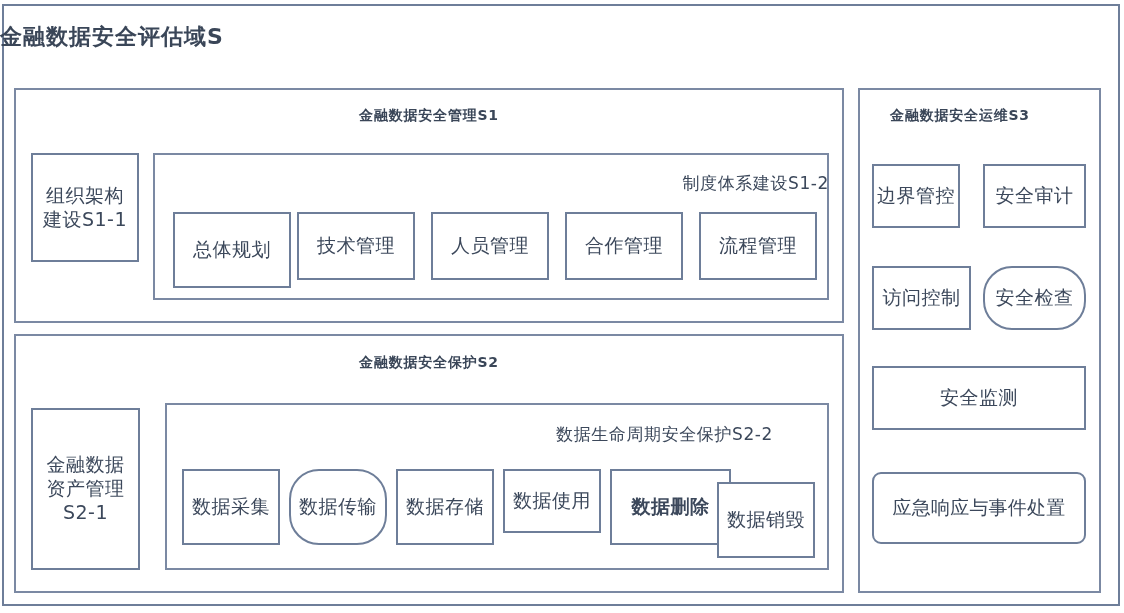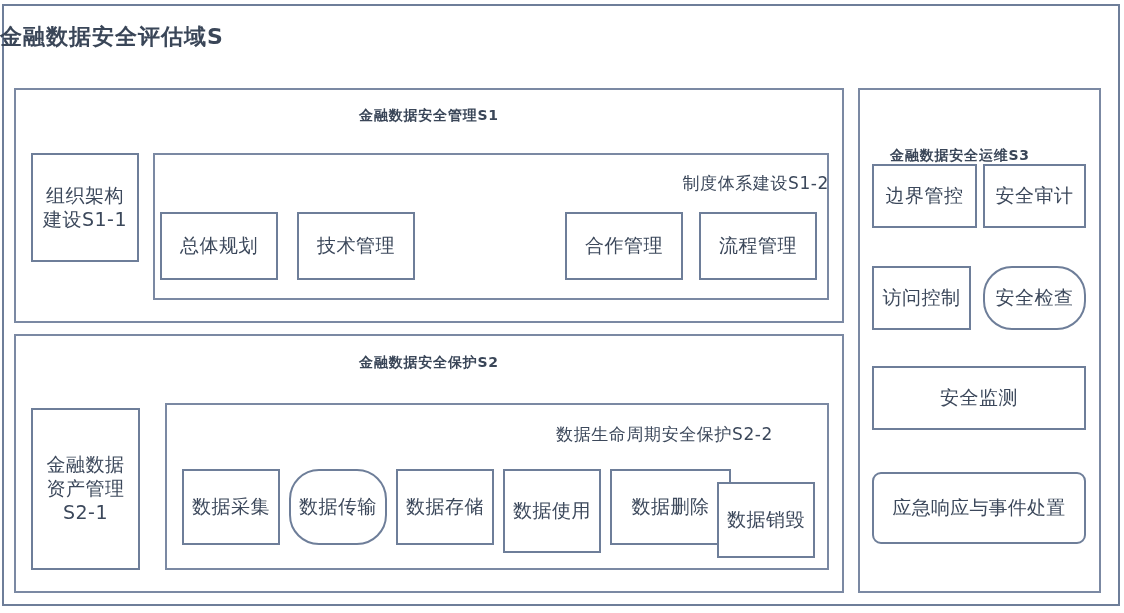--- a/index.html
+++ b/index.html
@@ -99,49 +99,50 @@
 
   <div class="panel-title" style="left:14px; width:830px; top:107px;">金融数据安全管理S1</div>
 
   <div class="leaf" style="left:31px; top:153px; width:108px; height:109px;">组织架构
 建设S1-1</div>
 
   <div class="subpanel" style="left:153px; top:153px; width:676px; height:147px;"></div>
 
   <div class="sub-title" style="left:153px; width:676px; top:172px;">制度体系建设S1-2</div>
 
-  <div class="leaf" style="left:160px; top:212px; width:118px; height:68px;">总体规划</div>
+  <div class="leaf" style="left:173px; top:212px; width:118px; height:76px;">总体规划</div>
   <div class="leaf" style="left:297px; top:212px; width:118px; height:68px;">技术管理</div>
+  <div class="leaf" style="left:431px; top:212px; width:118px; height:68px;">人员管理</div>
   <div class="leaf" style="left:565px; top:212px; width:118px; height:68px;">合作管理</div>
   <div class="leaf" style="left:699px; top:212px; width:118px; height:68px;">流程管理</div>
 
   <div class="panel" style="left:14px; top:334px; width:830px; height:259px;"></div>
 
   <div class="panel-title" style="left:14px; width:830px; top:354px;">金融数据安全保护S2</div>
 
   <div class="leaf" style="left:31px; top:408px; width:109px; height:162px;">金融数据
 资产管理
 S2-1</div>
 
   <div class="subpanel" style="left:165px; top:403px; width:664px; height:167px;"></div>
 
   <div class="sub-title" style="left:165px; width:608px; top:423px;">数据生命周期安全保护S2-2</div>
 
   <div class="leaf" style="left:182px; top:469px; width:98px; height:76px;">数据采集</div>
   <div class="leaf" style="left:289px; top:469px; width:98px; height:76px;border-radius:30px;">数据传输</div>
   <div class="leaf" style="left:396px; top:469px; width:98px; height:76px;">数据存储</div>
-  <div class="leaf" style="left:503px; top:469px; width:98px; height:84px;">数据使用</div>
-  <div class="leaf" style="left:610px; top:469px; width:121px; height:76px;">数据删除</div>
+  <div class="leaf" style="left:503px; top:469px; width:98px; height:64px;">数据使用</div>
+  <div class="leaf" style="left:610px; top:469px; width:121px; height:76px;font-weight:bold;">数据删除</div>
   <div class="leaf" style="left:717px; top:482px; width:98px; height:76px;">数据销毁</div>
 
   <div class="panel" style="left:858px; top:88px; width:243px; height:505px;"></div>
 
-  <div class="panel-title" style="left:858px; width:204px; top:107px;margin-top:40px;">金融数据安全运维S3</div>
+  <div class="panel-title" style="left:858px; width:204px; top:107px;">金融数据安全运维S3</div>
 
-  <div class="leaf" style="left:872px; top:164px; width:105px; height:64px;">边界管控</div>
+  <div class="leaf" style="left:872px; top:164px; width:88px; height:64px;">边界管控</div>
   <div class="leaf" style="left:983px; top:164px; width:103px; height:64px;">安全审计</div>
   <div class="leaf" style="left:872px; top:266px; width:99px; height:64px;">访问控制</div>
   <div class="leaf" style="left:983px; top:266px; width:103px; height:64px;border-radius:29px;">安全检查</div>
 
   <div class="leaf" style="left:872px; top:366px; width:214px; height:64px;text-align:center;">安全监测</div>
   <div class="leaf tight" style="left:872px; top:472px; width:214px; height:72px;border-radius:9px;">应急响应与事件处置</div>
 
 </div>
 
 </body></html>

